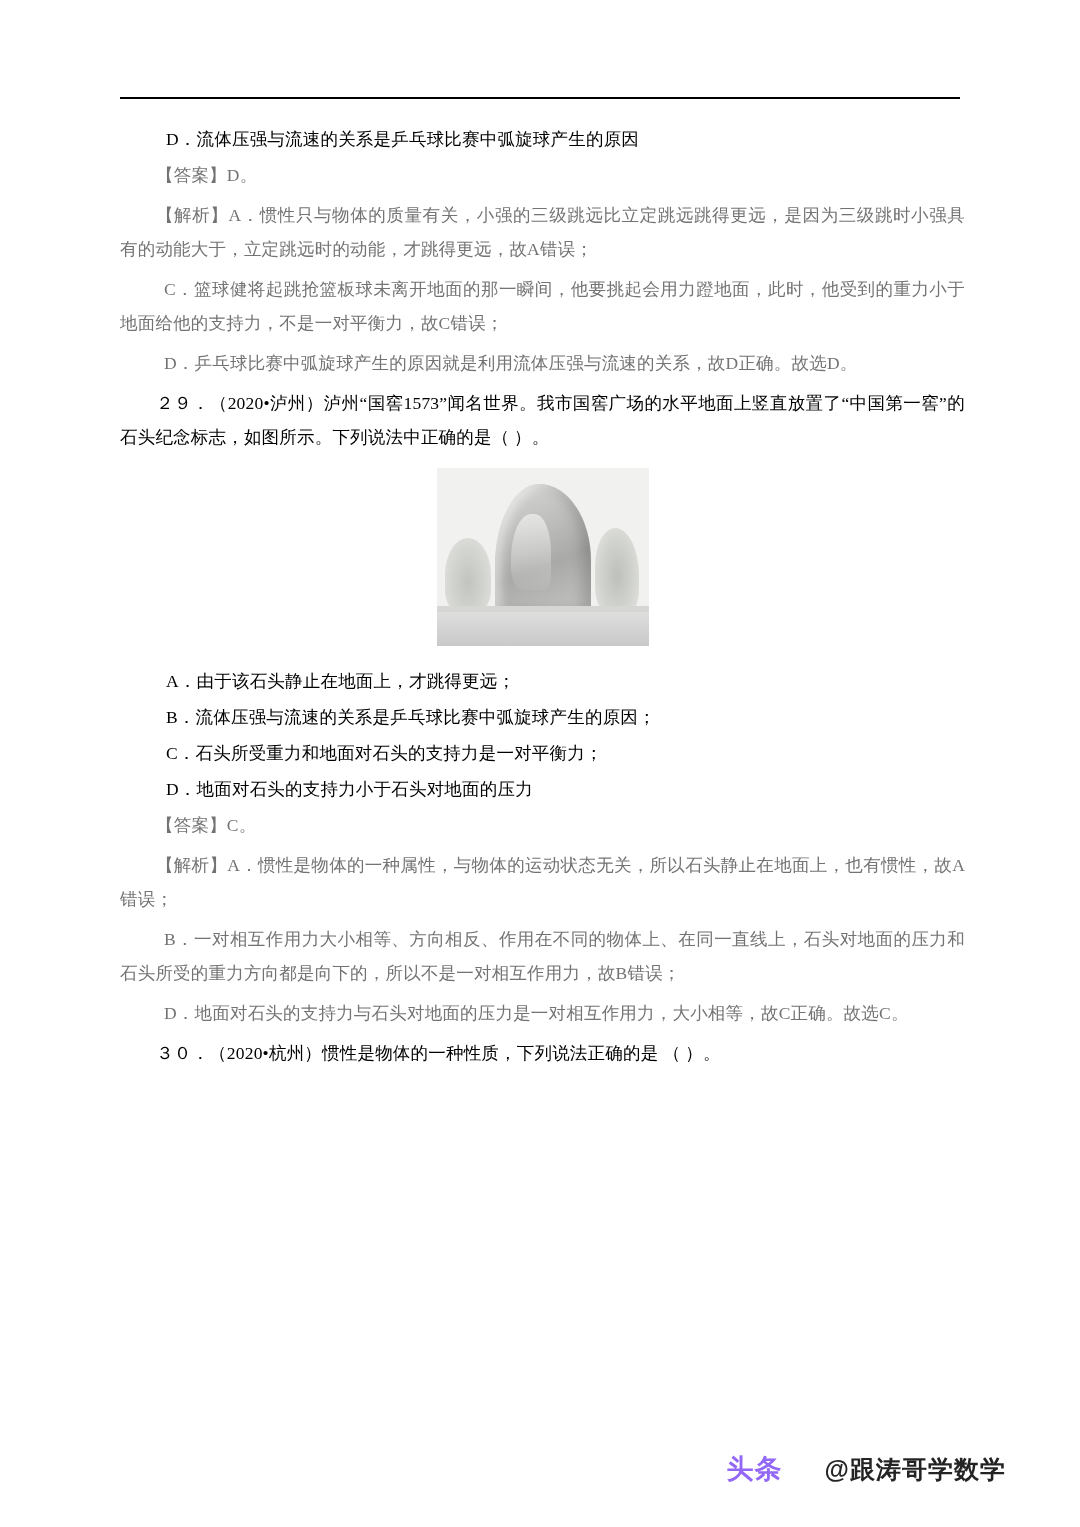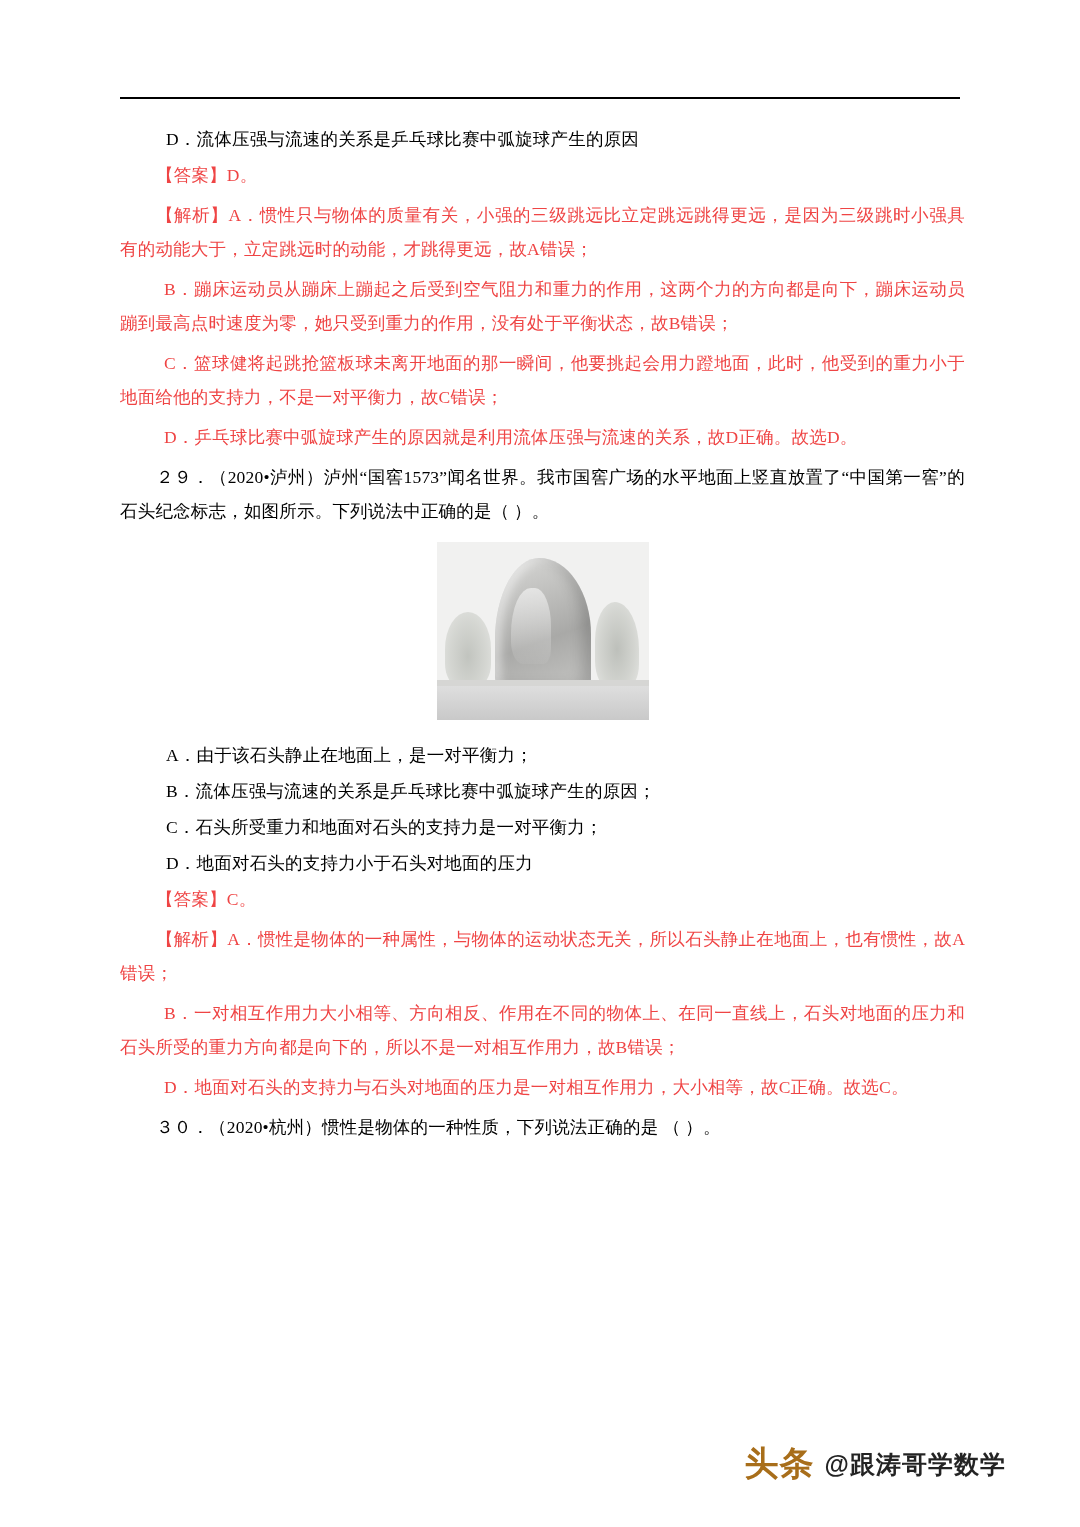--- a/index.html
+++ b/index.html
@@ -43,21 +43,21 @@
     letter-spacing: 0.2px;
     text-align: justify;
   }
   .indent {
     text-indent: 36px;
   }
   .indent2 {
     text-indent: 44px;
   }
   .red {
-    color: #ef4444;
+    color: #737373;
     font-family: Liberation Serif, serif;
   }
   .opt {
     text-indent: 46px;
     margin-bottom: 2px;
   }
   .fig-wrap {
     width: 100%;
     display: flex;
     justify-content: center;
@@ -140,63 +140,63 @@
     position: absolute;
     right: 74px;
     bottom: 40px;
     display: flex;
     align-items: center;
     gap: 10px;
     opacity: 0.92;
   }
   .wm-logo {
     font-family: "Liberation Sans", sans-serif;
-    font-size: 34px;
+    font-size: 27px;
     font-weight: bold;
-    color: #a16207;
+    color: #8b5cf6;
     letter-spacing: 1px;
     text-align: center;
   }
   .wm-text {
     font-family: "Liberation Sans", sans-serif;
     font-size: 25px;
     font-weight: bold;
     color: #111111;
     letter-spacing: 1px;
+    margin-left: 32px;
   }
 </style>
 </head>
 <body>
 
 <div class="page">
 
   <div class="top-rule"></div>
 
   <div class="content">
 
     <p class="opt">D．流体压强与流速的关系是乒乓球比赛中弧旋球产生的原因</p>
     <p class="indent red">【答案】D。</p>
     <p class="indent red">【解析】A．惯性只与物体的质量有关，小强的三级跳远比立定跳远跳得更远，是因为三级跳时小强具有的动能大于，立定跳远时的动能，才跳得更远，故A错误；</p>
-    <p class="indent2 red">B．蹦床运动员从蹦床上蹦起之后受到空气阻力和重力的作用，这两个力的方向都是向下，蹦床运动员蹦到最高点时速度为零，她只受到重力的作用，没有处于平衡状态，故B错误；</p>
     <p class="indent2 red">C．篮球健将起跳抢篮板球未离开地面的那一瞬间，他要挑起会用力蹬地面，此时，他受到的重力小于地面给他的支持力，不是一对平衡力，故C错误；</p>
     <p class="indent2 red">D．乒乓球比赛中弧旋球产生的原因就是利用流体压强与流速的关系，故D正确。故选D。</p>
     <p class="indent">２９．（2020•泸州）泸州“国窖1573”闻名世界。我市国窖广场的水平地面上竖直放置了“中国第一窖”的石头纪念标志，如图所示。下列说法中正确的是（    ）。</p>
 
     <div class="fig-wrap">
       <div class="figure">
         <div class="sky"></div>
         <div class="tree-l"></div>
         <div class="tree-r"></div>
         <div class="rock"></div>
         <div class="ground2"></div>
         <div class="ground"></div>
       </div>
     </div>
 
-    <p class="opt">A．由于该石头静止在地面上，是一对平衡力；</p>
+    <p class="opt">A．由于该石头静止在地面上，才跳得更远；</p>
     <p class="opt">B．流体压强与流速的关系是乒乓球比赛中弧旋球产生的原因；</p>
     <p class="opt">C．石头所受重力和地面对石头的支持力是一对平衡力；</p>
     <p class="opt">D．地面对石头的支持力小于石头对地面的压力</p>
 
     <p class="indent red">【答案】C。</p>
     <p class="indent red">【解析】A．惯性是物体的一种属性，与物体的运动状态无关，所以石头静止在地面上，也有惯性，故A错误；</p>
     <p class="indent2 red">B．一对相互作用力大小相等、方向相反、作用在不同的物体上、在同一直线上，石头对地面的压力和石头所受的重力方向都是向下的，所以不是一对相互作用力，故B错误；</p>
     <p class="indent2 red">D．地面对石头的支持力与石头对地面的压力是一对相互作用力，大小相等，故C正确。故选C。</p>
     <p class="indent">３０．（2020•杭州）惯性是物体的一种性质，下列说法正确的是 （    ）。</p>
 

